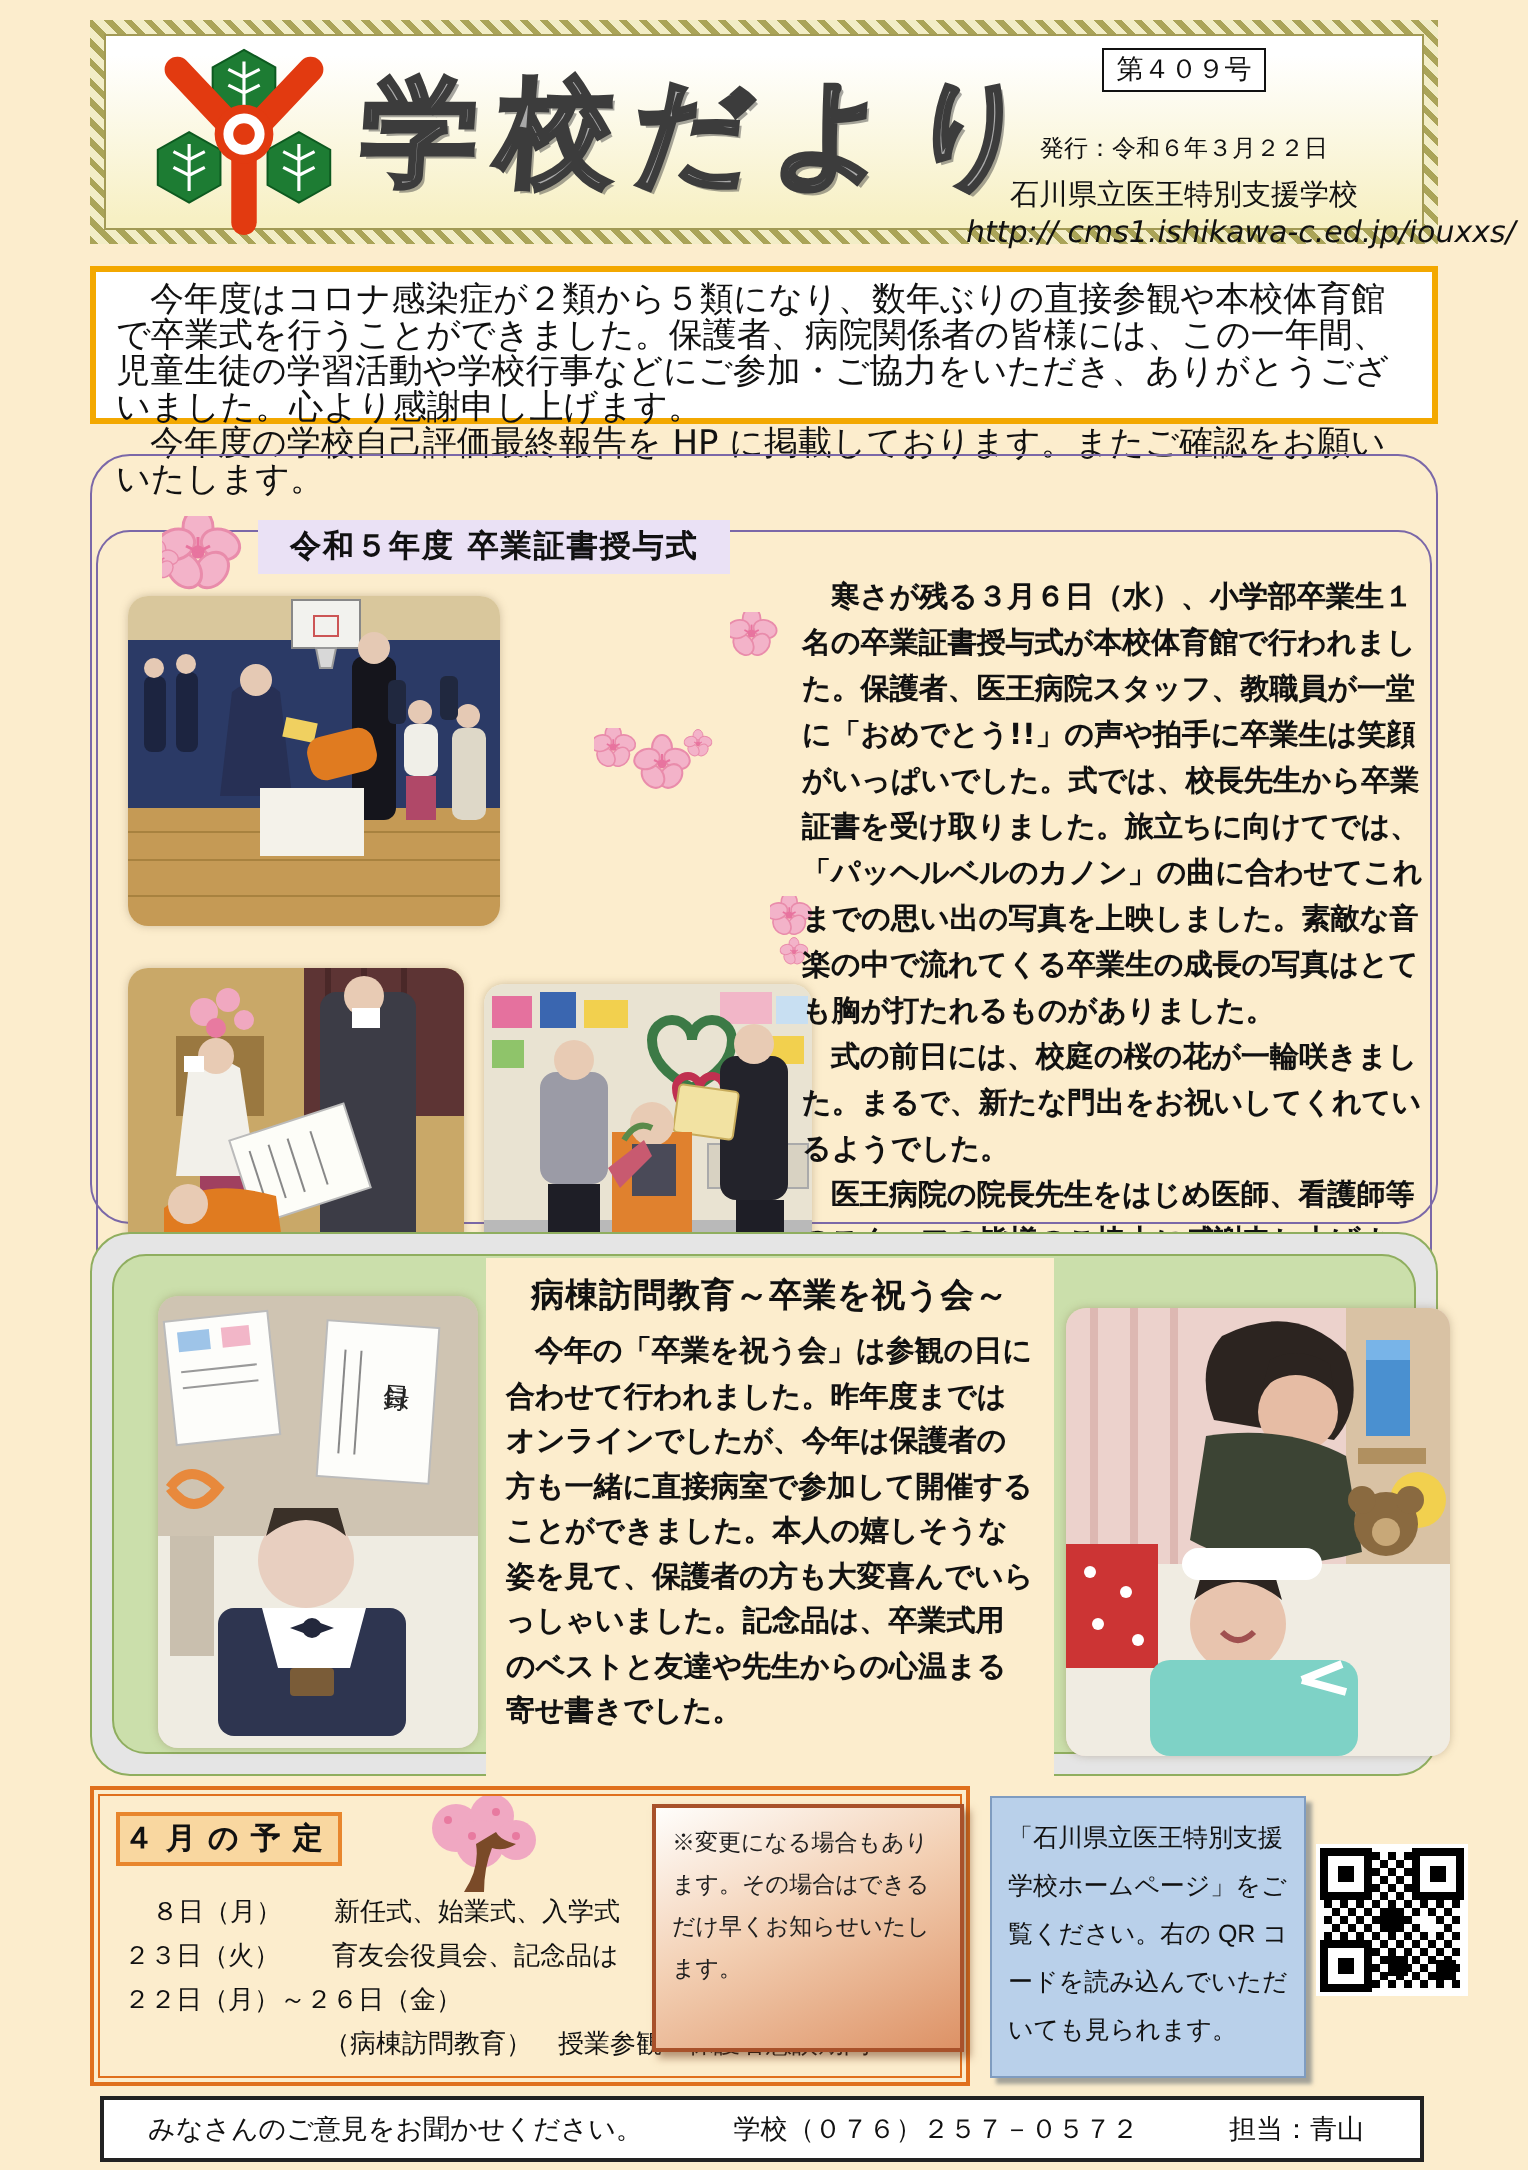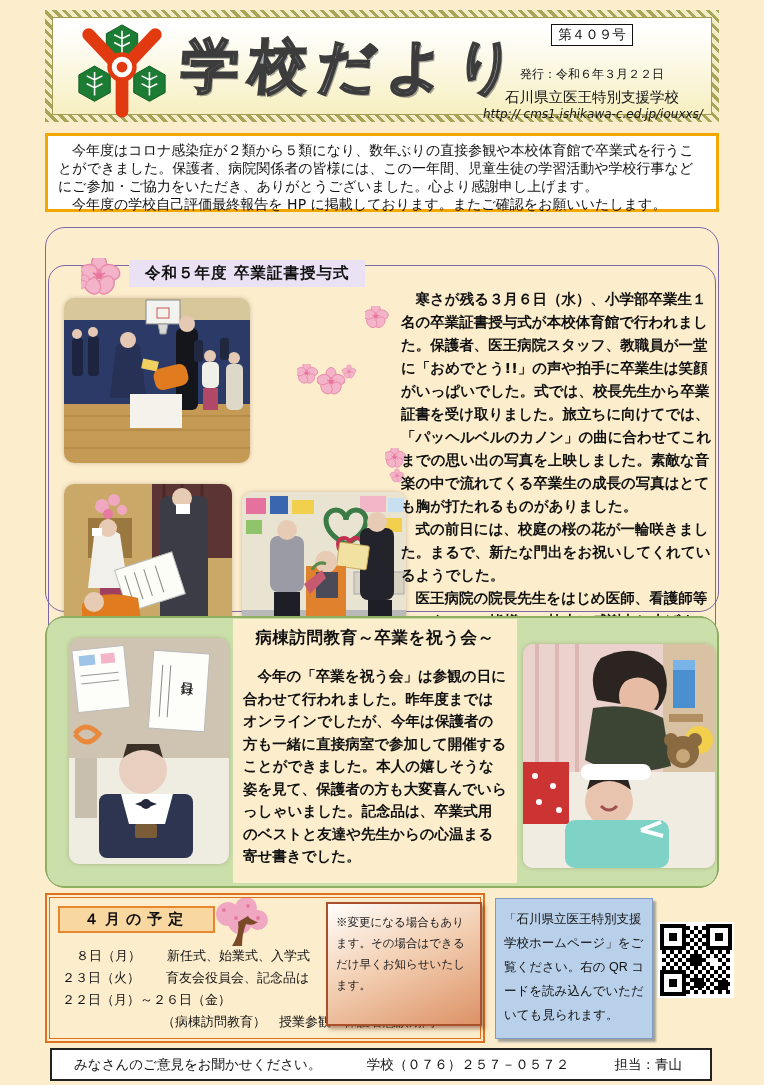--- a/index.html
+++ b/index.html
@@ -34,27 +34,27 @@
     transform:skewX(-4deg);
     white-space:nowrap;
   }
   .header-right { position:absolute; right:10px; top:6px; width:218px; text-align:center; }
   .issue-no {
     display:inline-block; border:1px solid #111; background:#fff;
     font-size:13.5px; padding:1px 6px; color:#111;
   }
   .publish { font-size:12px; margin-top:20px; color:#111; }
   .school-name { font-size:14.5px; font-weight:400; margin-top:5px; color:#111; }
-  .school-url { font-size:12px; font-style:italic; color:#111; white-space:nowrap; }
+  .school-url { font-size:15px; font-style:italic; color:#111; white-space:nowrap; }
 
   
   .intro {
     position:absolute; left:45px; top:133px; width:674px; height:79px;
     background:#fff; border:3px solid #f3a800; padding:5px 10px 0 10px;
-    font-size:14px; line-height:18px; color:#111;
+    font-size:17px; line-height:18px; color:#111;
   }
   .intro p { text-indent:1em; }
 
   
   .sec1 {
     position:absolute; left:45px; top:227px; width:674px; height:385px;
     border:1px solid #7b68a8; border-radius:20px; padding:2px;
   }
   .sec1-inner { width:100%; height:100%; border:1px solid #7b68a8; border-radius:17px; position:relative;margin-top:35px; }
   .sec1-title {
@@ -72,41 +72,41 @@
   .photo svg { display:block; }
   .ph1 { left:15px; top:32px;  width:186px; height:165px; }
   .ph2 { left:15px; top:218px; width:168px; height:158px; }
   .ph3 { left:193px; top:226px; width:164px; height:150px; }
 
   .sakura { position:absolute; }
 
   
   .sec2 {
     position:absolute; left:45px; top:616px; width:674px; height:272px;
-    border:1px solid #8fae5f; border-radius:20px; padding:0; background:#0c4a6e;
+    border:1px solid #8fae5f; border-radius:20px; padding:10px; background:#e5e5e5;
   }
   .sec2-inner { width:100%; height:100%; border:1px solid #8fae5f; border-radius:17px; position:relative; background:#cbdfab; }
   .sec2-center {
     position:absolute; left:186px; top:1px; width:284px; height:264px;
     background:#fcedcd; padding:8px 10px 0 10px;
   }
   .sec2-title { font-size:16.5px; font-weight:800; color:#111; text-align:center; letter-spacing:.5px; white-space:nowrap; }
-  .sec2-body { margin-top:16px; font-size:14.5px; font-weight:700; line-height:22.5px; color:#111; text-indent:1em; }
+  .sec2-body { margin-top:6px; font-size:14.5px; font-weight:700; line-height:22.5px; color:#111; text-indent:1em; }
   .ph4 { left:22px; top:20px; width:160px; height:226px; }
   .ph5 { left:476px; top:26px; width:192px; height:224px; }
 
   
   .april {
     position:absolute; left:45px; top:893px; width:440px; height:150px;
     border:2px solid #e0701d; padding:2px; background:#fcedcd;
   }
   .april-inner { width:100%; height:100%; border:1px solid #e0701d; position:relative; }
   .april-label {
     position:absolute; left:8px; top:8px;
-    background:#f9d7a0; border:2px solid #e8862d; padding:2px 24px;
+    background:#f9d7a0; border:2px solid #e8862d; padding:2px 2px;
     font-size:15px; font-weight:800; letter-spacing:6px; color:#111; white-space:nowrap;
   }
   .april-lines { position:absolute; left:12px; top:47px; font-size:13px; line-height:22px; color:#111; font-family:"Liberation Serif", serif; white-space:nowrap;}
   .april-lines .l1 { padding-left:14px; }
   .april-lines .l4 { padding-left:100px; }
   .tree { position:absolute; left:158px; top:0px; }
   .notice {
     position:absolute; left:276px; top:4px; width:156px; height:124px;
     border:2px solid #a8512a;
     background:linear-gradient(155deg,#fffefc 0%,#f3d0b4 45%,#dd9266 100%);

